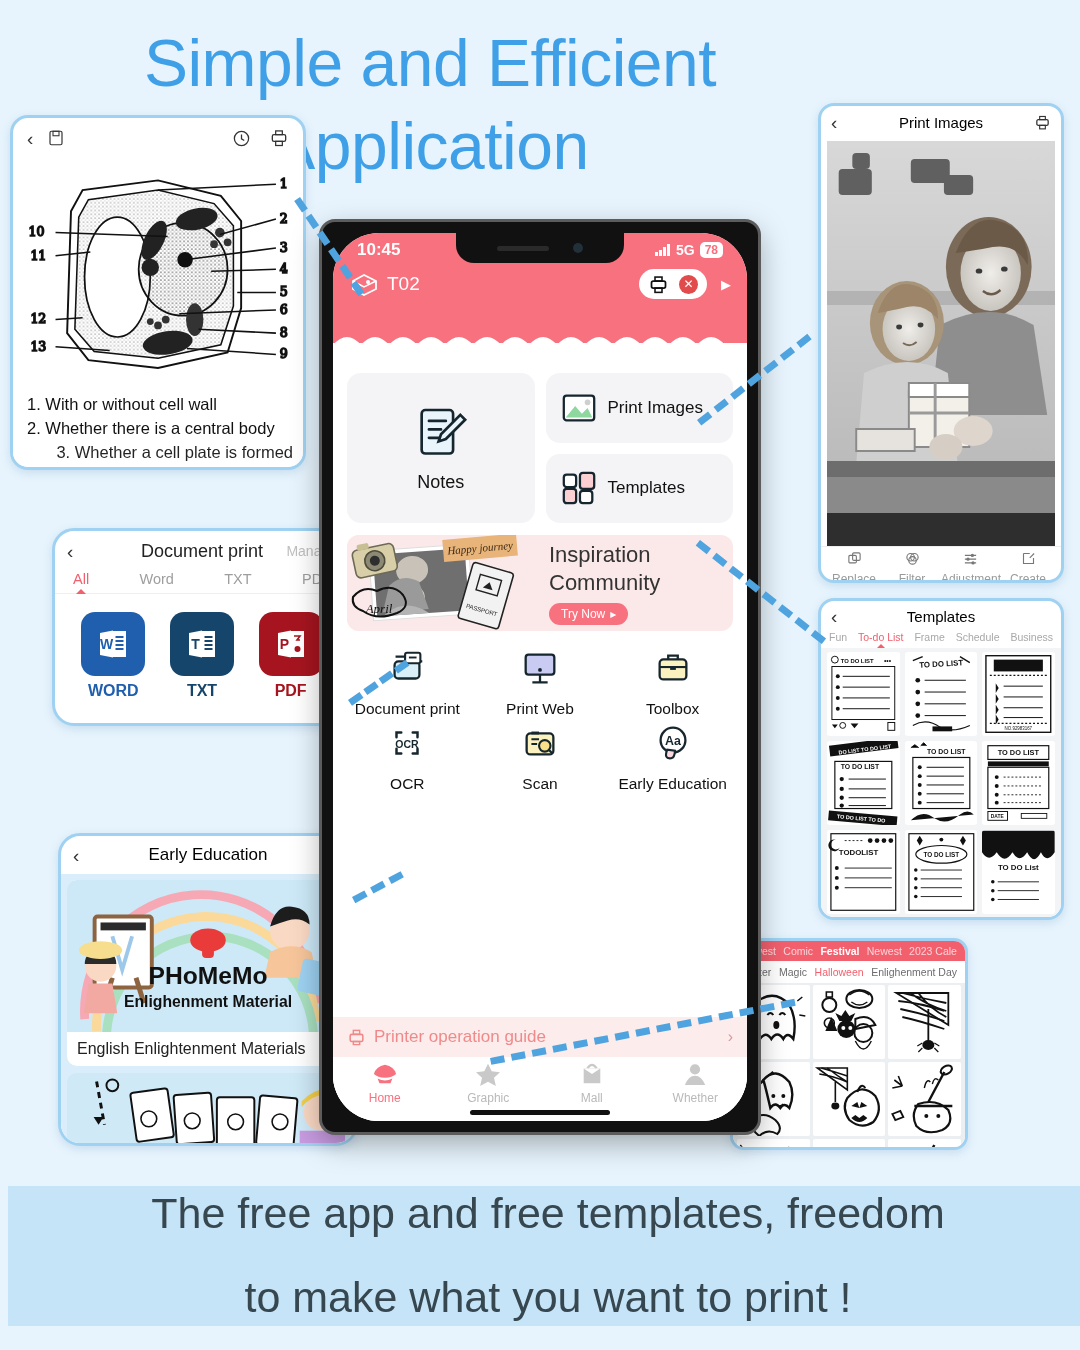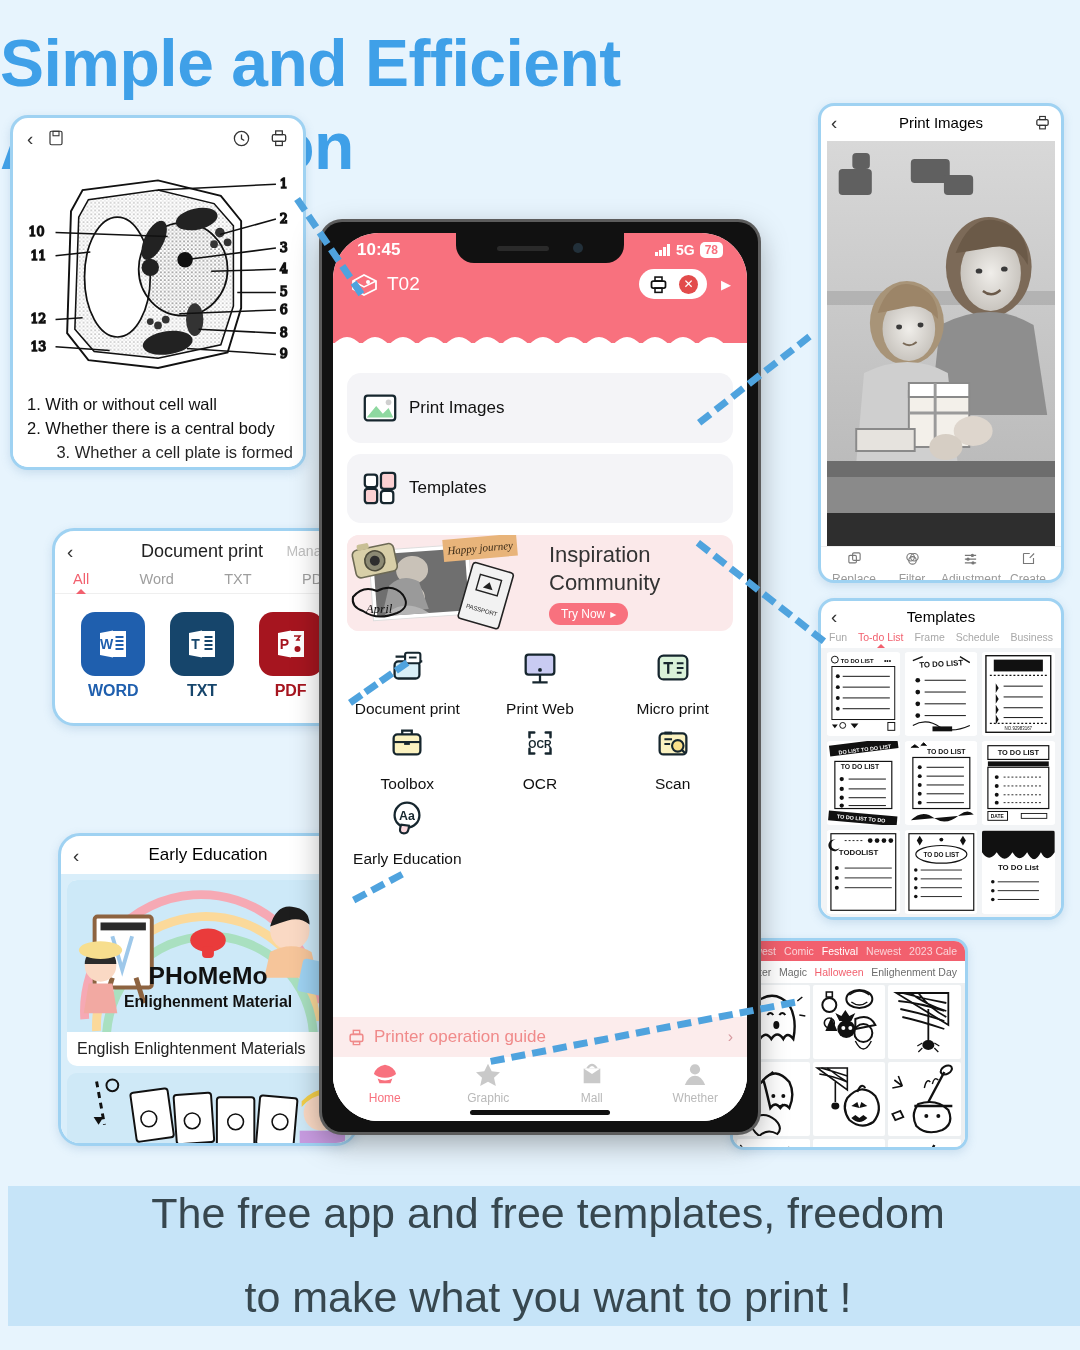--- a/index.html
+++ b/index.html
@@ -5,22 +5,22 @@
   * { box-sizing: border-box; margin:0; padding:0; }
   body {
     width:1080px; height:1350px; position:relative; overflow:hidden;
     background:#E7F4FD;
     font-family:"Liberation Sans", sans-serif;
   }
   .stage { position:absolute; inset:0; }
 
   
   .title {
-    position:absolute; left:0; top:22px; width:860px; 
-    color:#3FA0E8; font-weight:bold; font-size:66px; line-height:1.25;
+    position:absolute; left:0; top:22px; width:860px; text-align:center;
+    color:#3FA0E8; font-weight:normal; font-size:66px; line-height:1.25;
     letter-spacing:-0.5px;
   }
   .title .l2 { display:block; }
 
   
   .bottom-band {
     position:absolute; left:8px; top:1186px; width:1080px; height:140px;
     background:#C6E4F8; display:flex; flex-direction:column;
     align-items:center; justify-content:space-between;
   }
@@ -98,30 +98,30 @@
   .tpl-tabs span.on{ color:#F2606E; position:relative;}
   .tpl-tabs span.on::after{ content:""; position:absolute; left:50%; bottom:-5px; transform:translateX(-50%);
      border:4px solid transparent; border-bottom-color:#F2606E;}
   .tpl-grid{ display:grid; grid-template-columns:repeat(3,1fr); gap:5px; padding:4px 6px; background:#F2F4F6;}
   .tpl-cell{ background:#fff; height:84px; border-radius:3px; overflow:hidden; position:relative;}
 
   
   #card-hw { left:730px; top:938px; width:238px; height:212px; border-radius:14px;}
   .hw-tabs1{ background:#F2606E; display:flex; justify-content:space-between; padding:4px 8px;
              font-size:10.5px; color:#FBD3D8; }
-  .hw-tabs1 span.on{ color:#fff; font-weight:normal; }
+  .hw-tabs1 span.on{ color:#fff; font-weight:bold; }
   .hw-tabs2{ display:flex; justify-content:space-between; padding:5px 8px; font-size:10.5px; color:#6c6c6c;}
   .hw-tabs2 span.on{ color:#F2606E;}
   .hw-grid{ display:grid; grid-template-columns:repeat(3,1fr); gap:3px; padding:2px 4px 4px; background:#ECEFF1;}
   .hw-cell{ background:#fff; height:74px; border-radius:2px; overflow:hidden; position:relative;}
 
   
   .phone {
     position:absolute; left:322px; top:222px; width:436px; height:910px;
-    background:#111; border-radius:20px; padding:11px; z-index:25;
+    background:#111; border-radius:13px; padding:11px; z-index:25;
     box-shadow:0 0 0 3px #5c5c5c, 0 10px 30px rgba(0,0,0,.35);
   }
   .screen { width:100%; height:100%; background:#fff; border-radius:46px; overflow:hidden; position:relative;}
   .notch { position:absolute; left:50%; transform:translateX(-50%); top:0; width:168px; height:30px;
            background:#111; border-radius:0 0 18px 18px; z-index:6;
            display:flex; align-items:center; justify-content:center; gap:24px;}
   .notch .speaker{ width:52px; height:5px; background:#2a2a2a; border-radius:3px;}
   .notch .cam{ width:10px; height:10px; border-radius:50%; background:#22303a;}
 
   .ph-top { background:#F8717E; height:110px; position:relative; }
@@ -885,20 +885,30 @@
         </div>
         <svg class="cloud" viewBox="0 0 414 40" preserveAspectRatio="none">
           <path d="M0 40 L0 16 q14 -16 28 0 q14 -16 28 0 q14 -16 28 0 q14 -16 28 0 q14 -16 28 0
                    q14 -16 28 0 q14 -16 28 0 q14 -16 28 0 q14 -16 28 0 q14 -16 28 0 q14 -16 28 0
                    q14 -16 28 0 q14 -16 28 0 q14 -16 28 0 L414 40 Z" fill="#fff"></path>
         </svg>
       </div>
 
       <div class="ph-body">
         <div class="quick">
+          <div class="q-notes">
+            <svg width="58" height="58" viewBox="0 0 48 48">
+              <rect x="8" y="5" width="26" height="36" rx="3" fill="#EAF4FB" stroke="#16262E" stroke-width="2.2"></rect>
+              <g stroke="#16262E" stroke-width="2.2" stroke-linecap="round">
+                <path d="M14 14h14M14 21h10M14 28h8"></path>
+              </g>
+              <path d="M40 9 l4 4 l-16 16 l-6 2 l2 -6z" fill="#EAF4FB" stroke="#16262E" stroke-width="2.2"></path>
+            </svg>
+            <div class="lab">Notes</div>
+          </div>
           <div class="q-right">
             <div class="q-tile">
               <svg width="38" height="38" viewBox="0 0 40 40">
                 <rect x="4" y="7" width="32" height="26" rx="3" fill="#fff" stroke="#16262E" stroke-width="2.4"></rect>
                 <path d="M6 30 L16 18 L23 26 L29 20 L34 30 Z" fill="#8ED8A0"></path>
                 <circle cx="29" cy="14" r="3" fill="#CFCFCF"></circle>
               </svg>
               <span class="lab">Print Images</span>
             </div>
             <div class="q-tile">
@@ -972,28 +982,20 @@
           <div class="gcell">
             <svg width="42" height="42" viewBox="0 0 44 44">
               <rect x="7" y="8" width="30" height="21" rx="3" fill="#C9CBF2" stroke="#16262E" stroke-width="2.4"></rect>
               <path d="M22 29 v8 M14 37 h16" stroke="#16262E" stroke-width="2.4"></path>
               <circle cx="22" cy="24" r="2" fill="#16262E"></circle>
             </svg>
             <div class="lab">Print Web</div>
           </div>
           <div class="gcell">
             <svg width="42" height="42" viewBox="0 0 44 44">
-              <rect x="7" y="9" width="30" height="25" rx="5" fill="#D9F2D9" stroke="#16262E" stroke-width="2.4"></rect>
-              <path d="M12 17h10 M17 17v11" stroke="#16262E" stroke-width="2.4"></path>
-              <path d="M26 17h7 M26 22h7 M26 27h5" stroke="#16262E" stroke-width="2.2"></path>
-            </svg>
-            <div class="lab">Micro print</div>
-          </div>
-          <div class="gcell">
-            <svg width="42" height="42" viewBox="0 0 44 44">
               <rect x="8" y="13" width="28" height="21" rx="4" fill="#FBF2C0" stroke="#16262E" stroke-width="2.4"></rect>
               <path d="M17 13 v-4 h10 v4" fill="none" stroke="#16262E" stroke-width="2.4"></path>
               <path d="M8 21 h28" stroke="#16262E" stroke-width="2.2"></path>
               <path d="M19 21 h6 v3 h-6z" fill="#16262E"></path>
             </svg>
             <div class="lab">Toolbox</div>
           </div>
           <div class="gcell">
             <svg width="42" height="42" viewBox="0 0 44 44">
               <g fill="none" stroke="#16262E" stroke-width="2.6" stroke-linecap="round">

